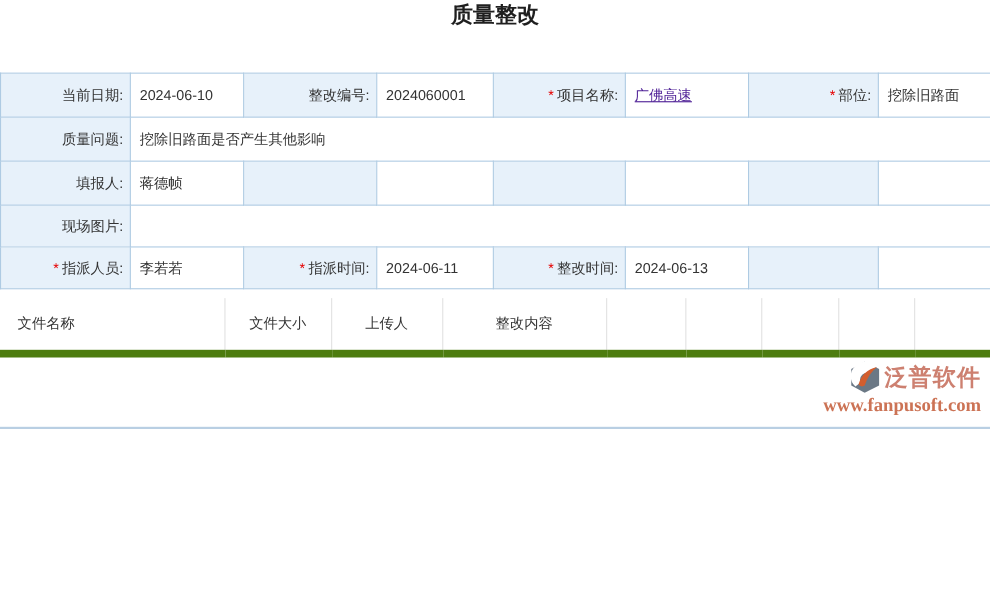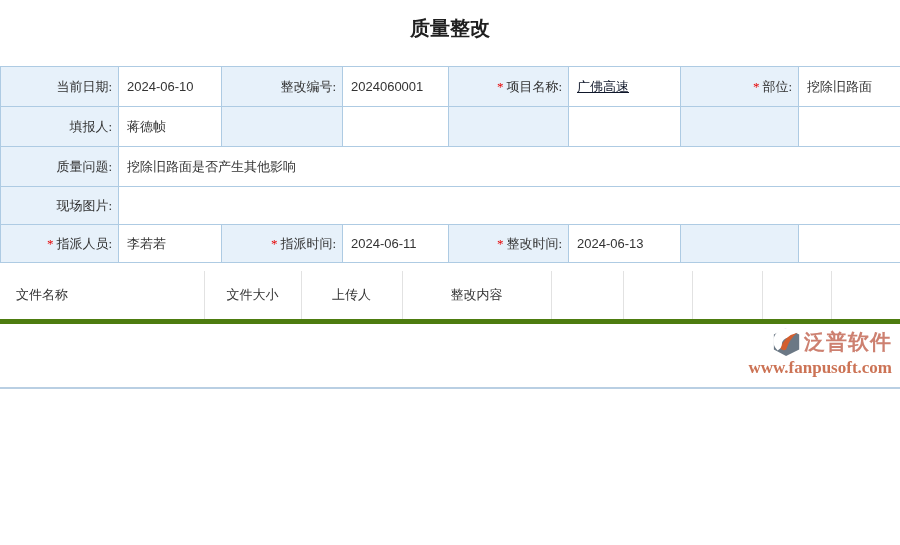--- a/index.html
+++ b/index.html
@@ -7,21 +7,20 @@
     width: 900px; height: 545px;
     background: #ffffff;
     font-family: "Liberation Sans", "DejaVu Sans", sans-serif;
     overflow: hidden;
   }
   .page { width: 900px; height: 545px; position: relative; }
 
   .page-title {
     height: 60px;
     text-align: center;
-    padding-top: 15px;
     font-size: 20px;
     font-weight: bold;
     color: #1f1f1f;
   }
 
   .section-bar {
     height: 31px;
     border-top: 1px solid #9b9b9b;
     background: #EDF4FB;
     font-size: 13px;
@@ -46,47 +45,46 @@
     overflow: hidden;
   }
   table.form-table tr.r40 td { height: 40px; }
   table.form-table tr.r57 td { height: 57px; }
   table.form-table tr.r38 td { height: 38px; }
   td.lbl {
     background: #E7F1FA;
     text-align: right;
     padding: 0 6px 0 2px;
     white-space: nowrap;
-    font-family: Liberation Serif, serif;
   }
   td.val {
     background: #ffffff;
     text-align: left;
     padding: 0 8px;
     margin-left: 36px;
   }
   td.val.multiline {
     line-height: 20px;
     padding: 4px 8px;
   }
   .req { color: #e60000; margin-right: 3px; }
-  a.cell-link { color: #0f172a; text-decoration: underline; cursor: pointer; }
+  a.cell-link { color: #4c1d95; text-decoration: underline; cursor: pointer; }
 
   table.attach-table {
     width: 900px;
     border-collapse: collapse;
     table-layout: fixed;
     font-size: 13px;
     color: #333333;
     background: #ffffff;
   }
   table.attach-table td {
     height: 50px;
     border-right: 1px solid #e2e2e2;
-    border-bottom: 5px solid #4d7c0f;
+    border-bottom: 7px solid #4d7c0f;
     text-align: center;
     vertical-align: middle;
   }
   table.attach-table td:last-child { border-right: none; }
   table.attach-table td.first {
     text-align: left;
     padding-left: 16px;
   }
 
   .footer {
@@ -150,32 +148,32 @@
       <td class="lbl"><span>当前日期:</span></td>
       <td class="val">2024-06-10</td>
       <td class="lbl"><span>整改编号:</span></td>
       <td class="val">2024060001</td>
       <td class="lbl"><span class="req">*</span><span>项目名称:</span></td>
       <td class="val"><a class="cell-link">广佛高速</a></td>
       <td class="lbl"><span class="req">*</span><span>部位:</span></td>
       <td class="val">挖除旧路面</td>
     </tr>
     <tr class="r40">
+      <td class="lbl"><span>质量问题:</span></td>
+      <td class="val" colspan="7">挖除旧路面是否产生其他影响</td>
+    </tr>
+    <tr class="r40">
       <td class="lbl"><span>填报人:</span></td>
       <td class="val">蒋德帧</td>
       <td class="lbl"></td>
       <td class="val"></td>
       <td class="lbl"></td>
       <td class="val"></td>
       <td class="lbl"></td>
       <td class="val"></td>
-    </tr>
-    <tr class="r40">
-      <td class="lbl"><span>质量问题:</span></td>
-      <td class="val" colspan="7">挖除旧路面是否产生其他影响</td>
     </tr>
     <tr class="r38">
       <td class="lbl"><span>现场图片:</span></td>
       <td class="val" colspan="7"></td>
     </tr>
     <tr class="r38">
       <td class="lbl"><span class="req">*</span><span>指派人员:</span></td>
       <td class="val">李若若</td>
       <td class="lbl"><span class="req">*</span><span>指派时间:</span></td>
       <td class="val">2024-06-11</td>

